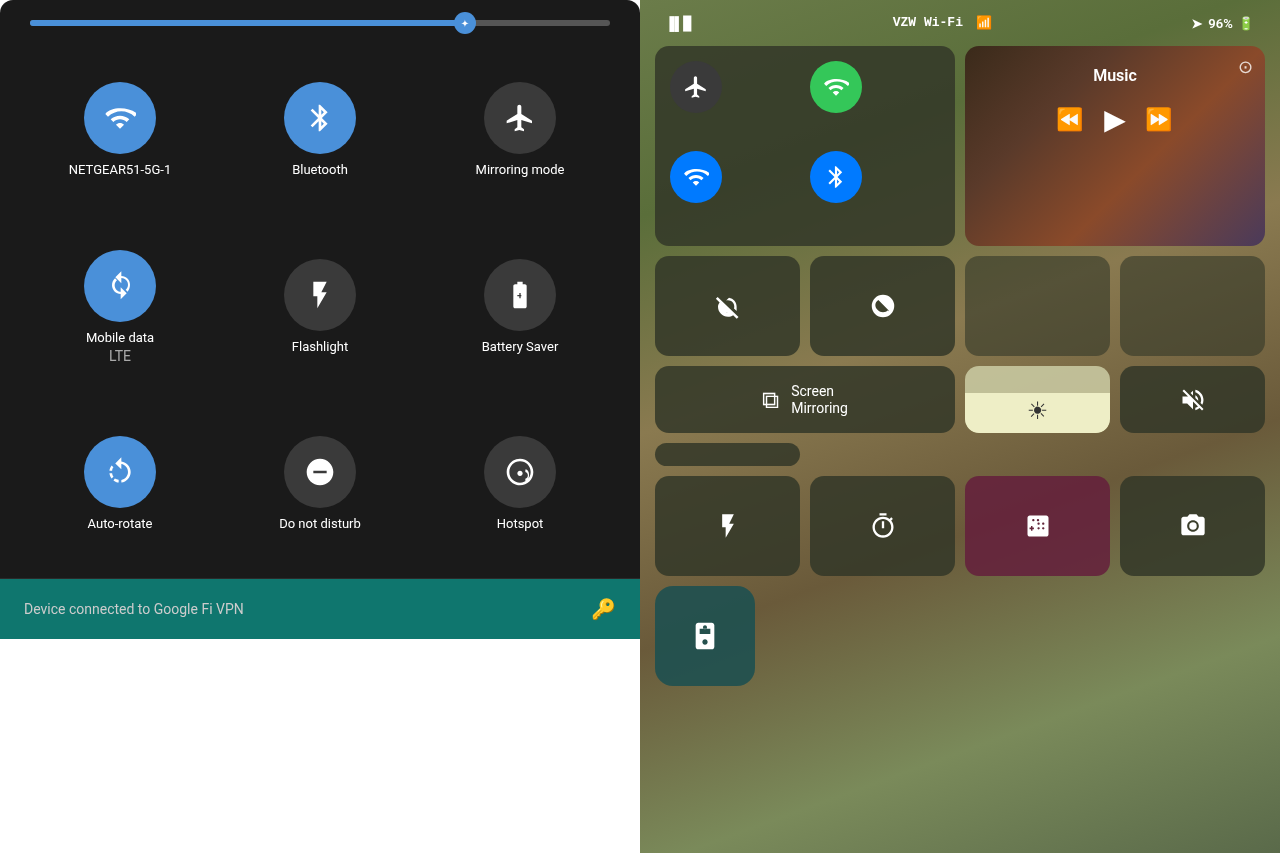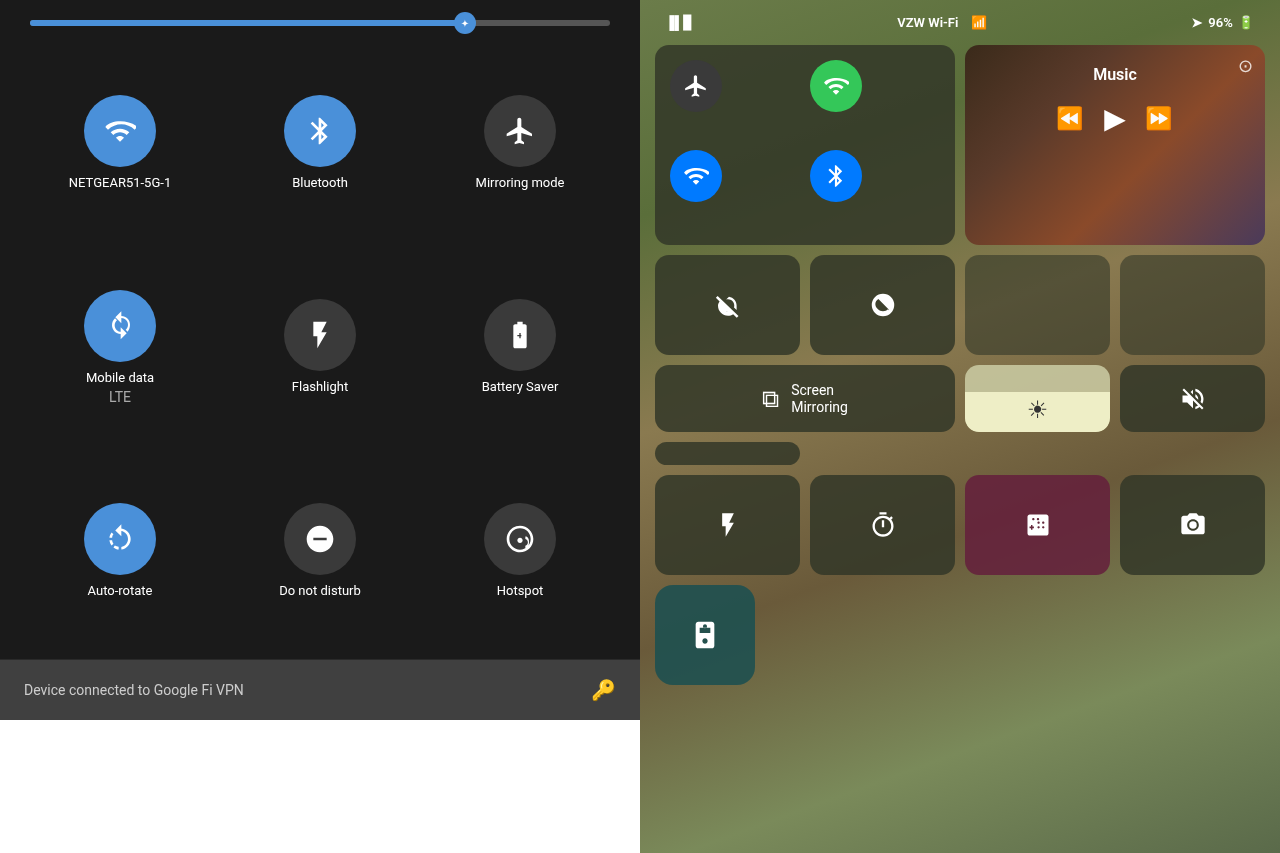--- a/index.html
+++ b/index.html
@@ -7,25 +7,26 @@
       width: 1280px;
       height: 853px;
       display: flex;
       font-family: 'Roboto', Arial, sans-serif;
       overflow: hidden;
     }
 
     
     .android-panel {
       width: 640px;
-      height: 720px;
+      height: 639px;
       background: #1a1a1a;
       display: flex;
       flex-direction: column;
       position: relative;
+      border-radius: 13px;
     }
 
     .brightness-row {
       padding: 20px 30px 10px 30px;
       display: flex;
       align-items: center;
       gap: 10px;
     }
 
     .brightness-slider-container {
@@ -114,21 +115,21 @@
     }
 
     .tile-sublabel {
       color: #aaaaaa;
       font-size: 14px;
       text-align: center;
       margin-top: -6px;
     }
 
     .bottom-bar {
-      background: #404040;
+      background: #0f766e;
       padding: 18px 24px;
       display: flex;
       align-items: center;
       justify-content: space-between;
       border-top: 1px solid #2a2a2a;
     }
 
     .bottom-bar-text {
       color: #cccccc;
       font-size: 14px;
@@ -502,21 +503,21 @@
   </div>
 
 </div>
 
 <div class="ios-panel">
 
   <div class="ios-status-bar">
     <div class="ios-status-left">
       <span>▐▌▊</span>
     </div>
-    <div style="display:flex;align-items:flex-end;gap:13px;">
+    <div style="display:flex;align-items:flex-start;gap:13px;font-family:Liberation Mono, monospace;">
       <span>VZW Wi-Fi</span>
       <span>📶</span>
     </div>
     <div class="ios-status-right">
       <span>➤</span>
       <span>96%</span>
       <span>🔋</span>
     </div>
   </div>
 

